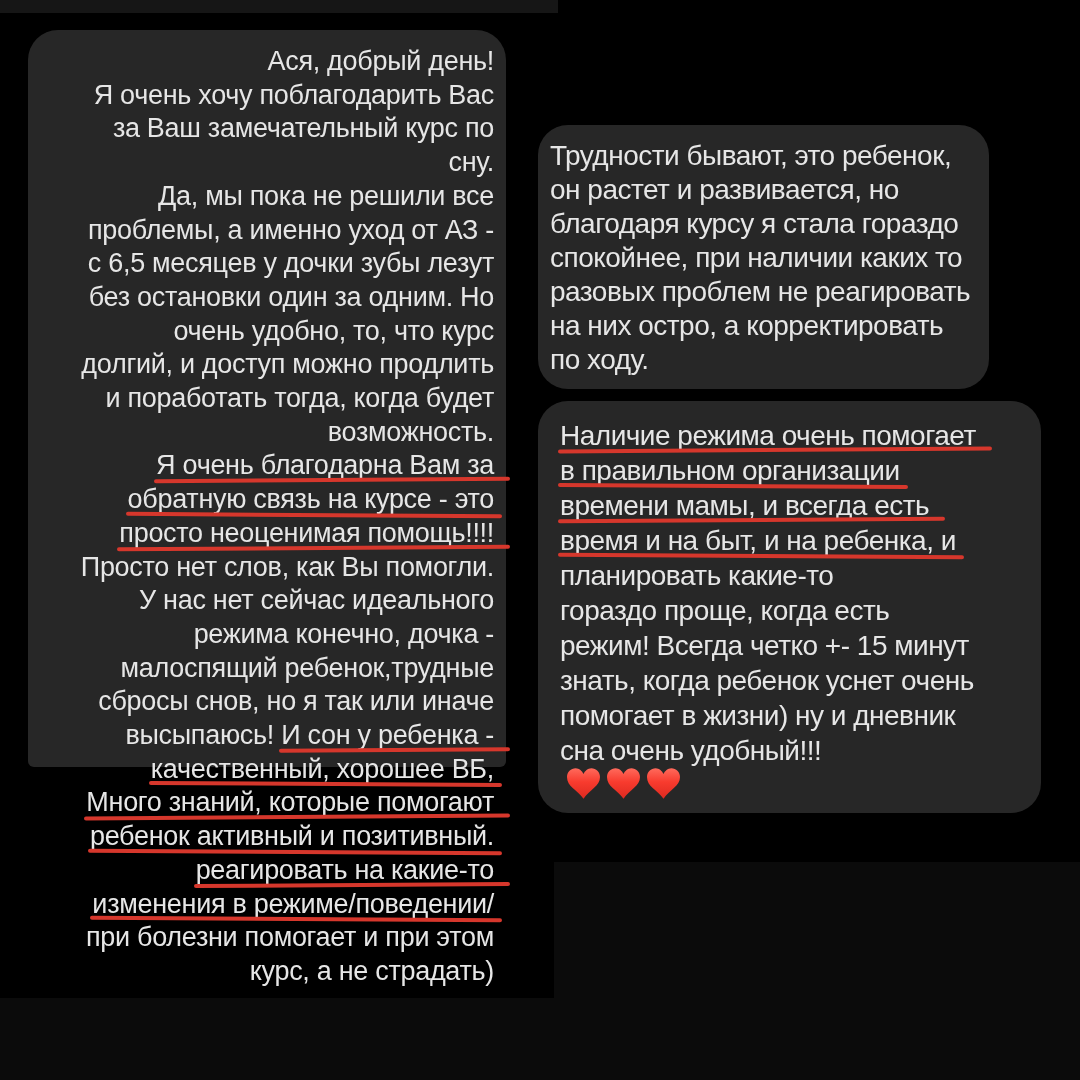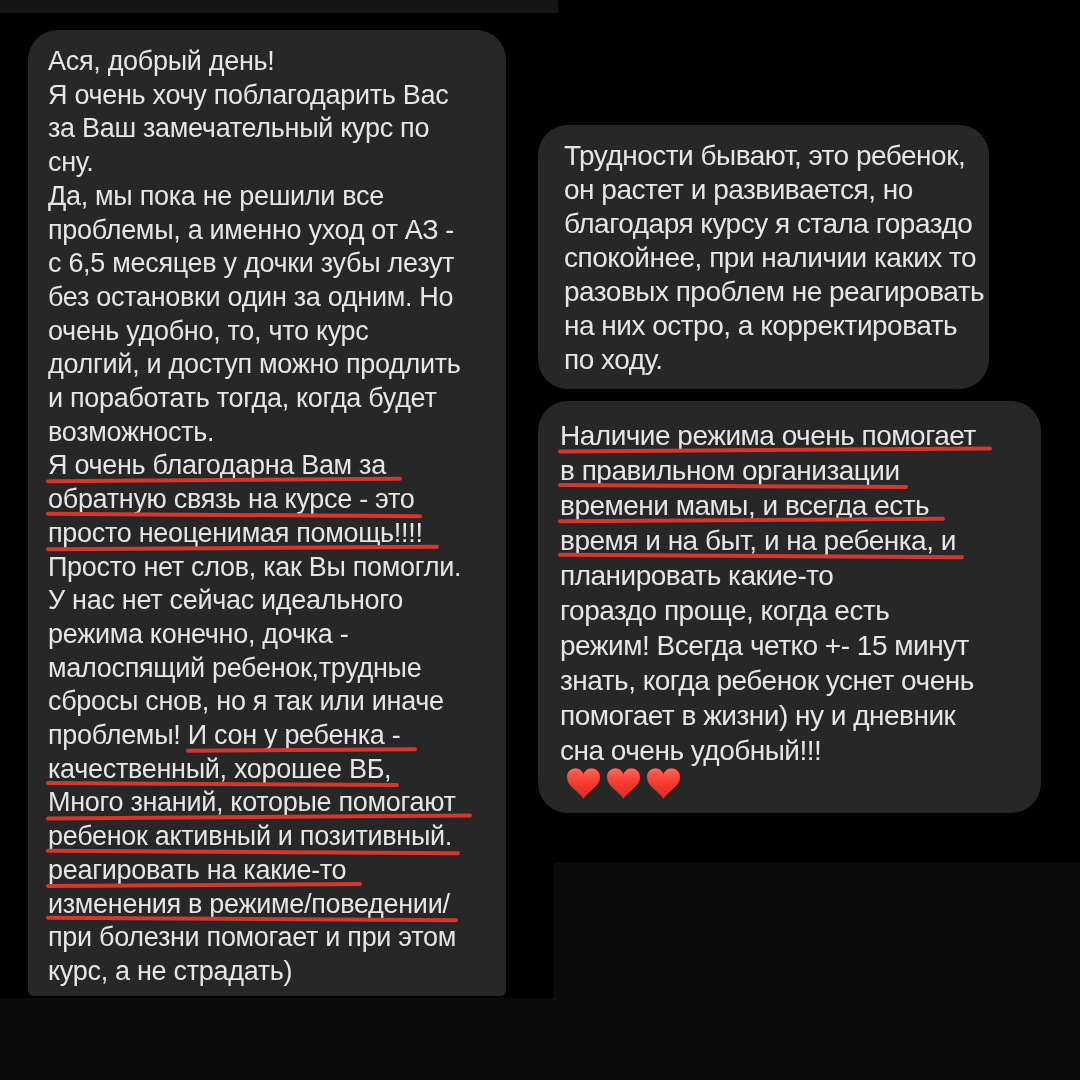--- a/index.html
+++ b/index.html
@@ -35,31 +35,32 @@
   }
   .bubble {
     position: absolute;
     box-sizing: border-box;
     background: var(--bubble, #272727);
     color: var(--text, #e6e6e6);
     letter-spacing: -0.3px;
   }
   #bubble-left {
     left: 28px; top: 30px;
-    width: 478px; height: 966px;
+    width: 478px; height: 737px;
     border-radius: 30px 30px 6px 6px;
     padding: 15px 12px 0 20px;
     font-size: 27px;
     line-height: 33.7px;
+    text-align: right;
   }
   #bubble-right-top {
     left: 538px; top: 125px;
     width: 451px; height: 264px;
     border-radius: 30px;
-    padding: 14px 16px 0 26px;
+    padding: 14px 16px 0 12px;
     font-size: 28px;
     line-height: 34px;
     letter-spacing: -0.5px;
   }
   #bubble-right-bottom {
     left: 538px; top: 401px;
     width: 503px; height: 412px;
     border-radius: 30px;
     padding: 17px 16px 0 22px;
     font-size: 28px;
@@ -122,21 +123,21 @@
       <div class="line"><span class="seg">и поработать тогда, когда будет</span></div>
       <div class="line"><span class="seg">возможность.</span></div>
       <div class="line"><span class="seg u">Я очень благодарна Вам за</span></div>
       <div class="line"><span class="seg u">обратную связь на курсе - это</span></div>
       <div class="line"><span class="seg u">просто неоценимая помощь!!!!</span></div>
       <div class="line"><span class="seg">Просто нет слов, как Вы помогли.</span></div>
       <div class="line"><span class="seg">У нас нет сейчас идеального</span></div>
       <div class="line"><span class="seg">режима конечно, дочка -</span></div>
       <div class="line"><span class="seg">малоспящий ребенок,трудные</span></div>
       <div class="line"><span class="seg">сбросы снов, но я так или иначе</span></div>
-      <div class="line"><span class="seg">проблемы!</span> <span class="seg u">И сон у ребенка -</span></div>
+      <div class="line"><span class="seg">высыпаюсь!</span> <span class="seg u">И сон у ребенка -</span></div>
       <div class="line"><span class="seg u">качественный, хорошее ВБ,</span></div>
       <div class="line"><span class="seg u">Много знаний, которые помогают</span></div>
       <div class="line"><span class="seg u">ребенок активный и позитивный.</span></div>
       <div class="line"><span class="seg u">реагировать на какие-то</span></div>
       <div class="line"><span class="seg u">изменения в режиме/поведении/</span></div>
       <div class="line"><span class="seg">при болезни помогает и при этом</span></div>
       <div class="line"><span class="seg">курс, а не страдать)</span></div>
     </div>
 
   <div class="bubble" id="bubble-right-top">

